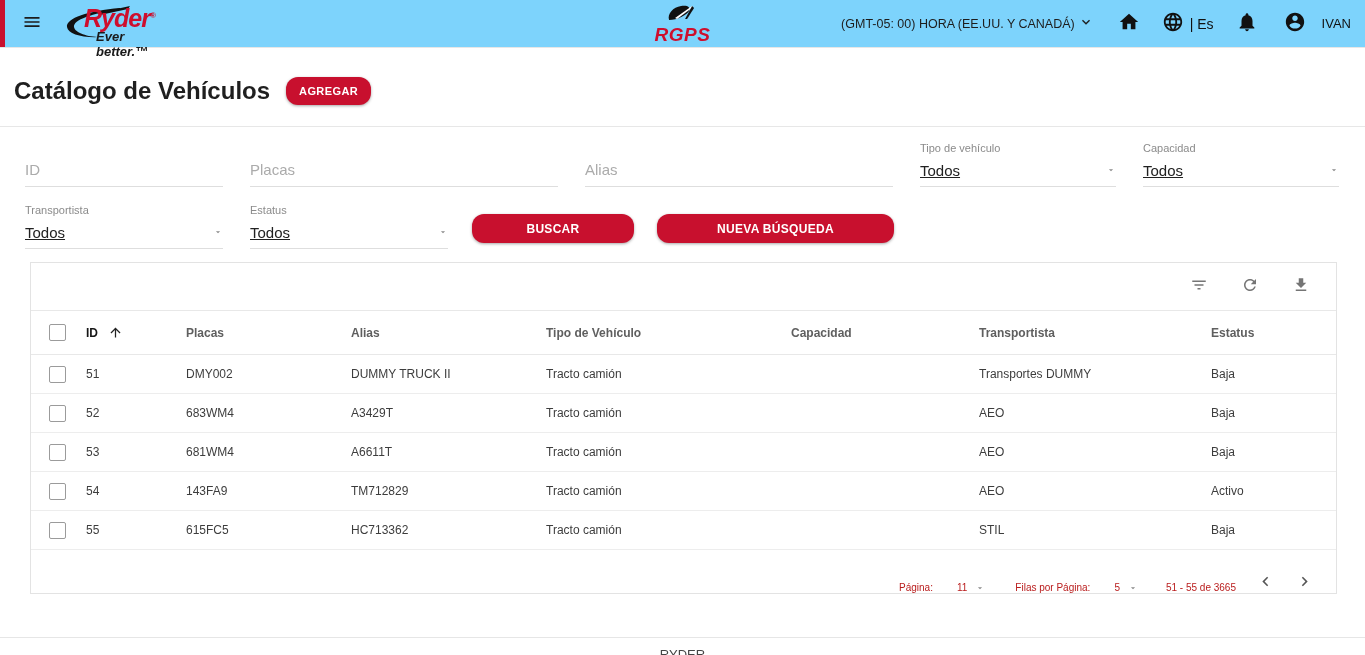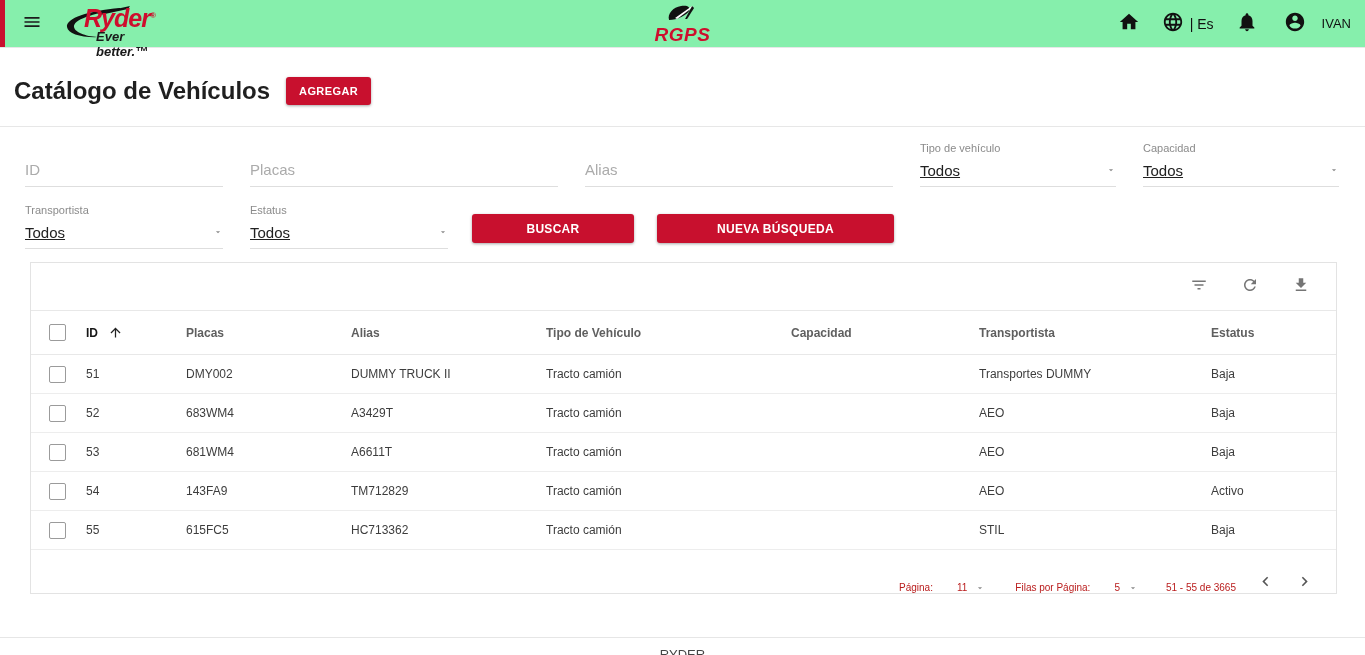--- a/index.html
+++ b/index.html
@@ -1,21 +1,21 @@
 <!DOCTYPE html>
 <html><head>
 <meta charset="utf-8">
 <style>
   * { margin:0; padding:0; box-sizing:border-box; }
   html,body { width:1365px; height:655px; background:#fff; overflow:hidden;
               font-family:"Liberation Sans", sans-serif; color:#212121; }
 
   
   .appbar { position:relative; height:48px; display:flex; align-items:center;
-            border-bottom:1px solid #e7e7e7; background:#86efac;justify-content:flex-end; }
+            border-bottom:1px solid #e7e7e7; background:#7dd3fc;justify-content:flex-end; }
   .red-strip { position:absolute; left:0; top:0; width:5px; height:47px; background:#c8102e; }
   .menu-btn { margin-left:22px; cursor:pointer; display:flex; align-items:center; }
   .menu-btn svg { width:20px; height:20px; fill:#1c1c1c; }
 
   .ryder-logo { margin-left:16px; position:relative; width:118px; height:42px; }
   .ryder-swoosh { position:absolute; left:0; top:2px; }
   .ryder-word { position:absolute; left:26px; top:1px; font-size:25px; font-weight:bold;
                 font-style:italic; color:#ce0e2d; letter-spacing:-1px; }
   .ryder-reg { font-size:8px; vertical-align:super; }
   .ryder-tag { position:absolute; left:38px; top:26px; font-size:13px; font-weight:bold;
@@ -36,21 +36,21 @@
   .globe-ico { margin-left:22px; }
   .lang { font-size:14px; color:#111; margin-left:6px; }
   .bell-ico { margin-left:22px; }
   .user { display:flex; align-items:center; margin-left:26px; cursor:pointer; }
   .user svg { width:22px; height:22px; fill:#111; }
   .user-name { font-size:13px; color:#111; margin-left:4px;padding-left:12px; }
 
   
   .title-row { display:flex; align-items:center; padding:0 14px; margin-top:29px; }
   .page-title { font-size:24px; font-weight:bold; color:#1f1f1f; }
-  .btn-red { background:#c8102e; color:#fff; border:none; border-radius:3px;
+  .btn-red { background:#c8102e; color:#fff; border:none; border-radius:12px;
              font-family:inherit; font-weight:bold; cursor:pointer;
              box-shadow:0 1px 3px rgba(0,0,0,0.35); }
   .add-btn { margin-left:16px; font-size:11px; letter-spacing:0.4px; padding:8px 13px; }
 
   .full-divider { border-bottom:1px solid #e7e7e7; margin-top:21px; }
 
   
   .filters { padding:0 25px; }
   .f-row { display:flex; }
   .f-row-1 { margin-top:15px; }
@@ -148,20 +148,28 @@
       <svg viewBox="0 0 34 18">
         <path d="M4,16 C2,10 8,3 16,2 C22,1 26,3 24,7 C22,11 12,16 4,16 Z" fill="#111"></path>
         <path d="M27,2 L10,14 L12,15 L28,3 Z" fill="#fff"></path>
         <path d="M27,2 L20,15 L22,15 L29,4 Z" fill="#111"></path>
       </svg>
     </span>
     <span class="rgps-word">RGPS</span>
   </div>
 
   <div class="appbar-right">
+    <div class="tz">
+      <span>(GMT-05: 00) HORA (EE.UU. Y CANADÁ)</span>
+      <span>
+        <svg viewBox="0 0 24 24">
+            <path d="M7.41 8.59 12 13.17l4.59-4.58L18 10l-6 6-6-6 1.41-1.41z"></path>
+          </svg>
+      </span>
+    </div>
     <div class="bar-ico home-ico">
       <span>
         <svg viewBox="0 0 24 24">
             <path d="M10 20v-6h4v6h5v-8h3L12 3 2 12h3v8z"></path>
           </svg>
       </span>
     </div>
     <div class="bar-ico globe-ico">
       <span>
         <svg viewBox="0 0 24 24">

